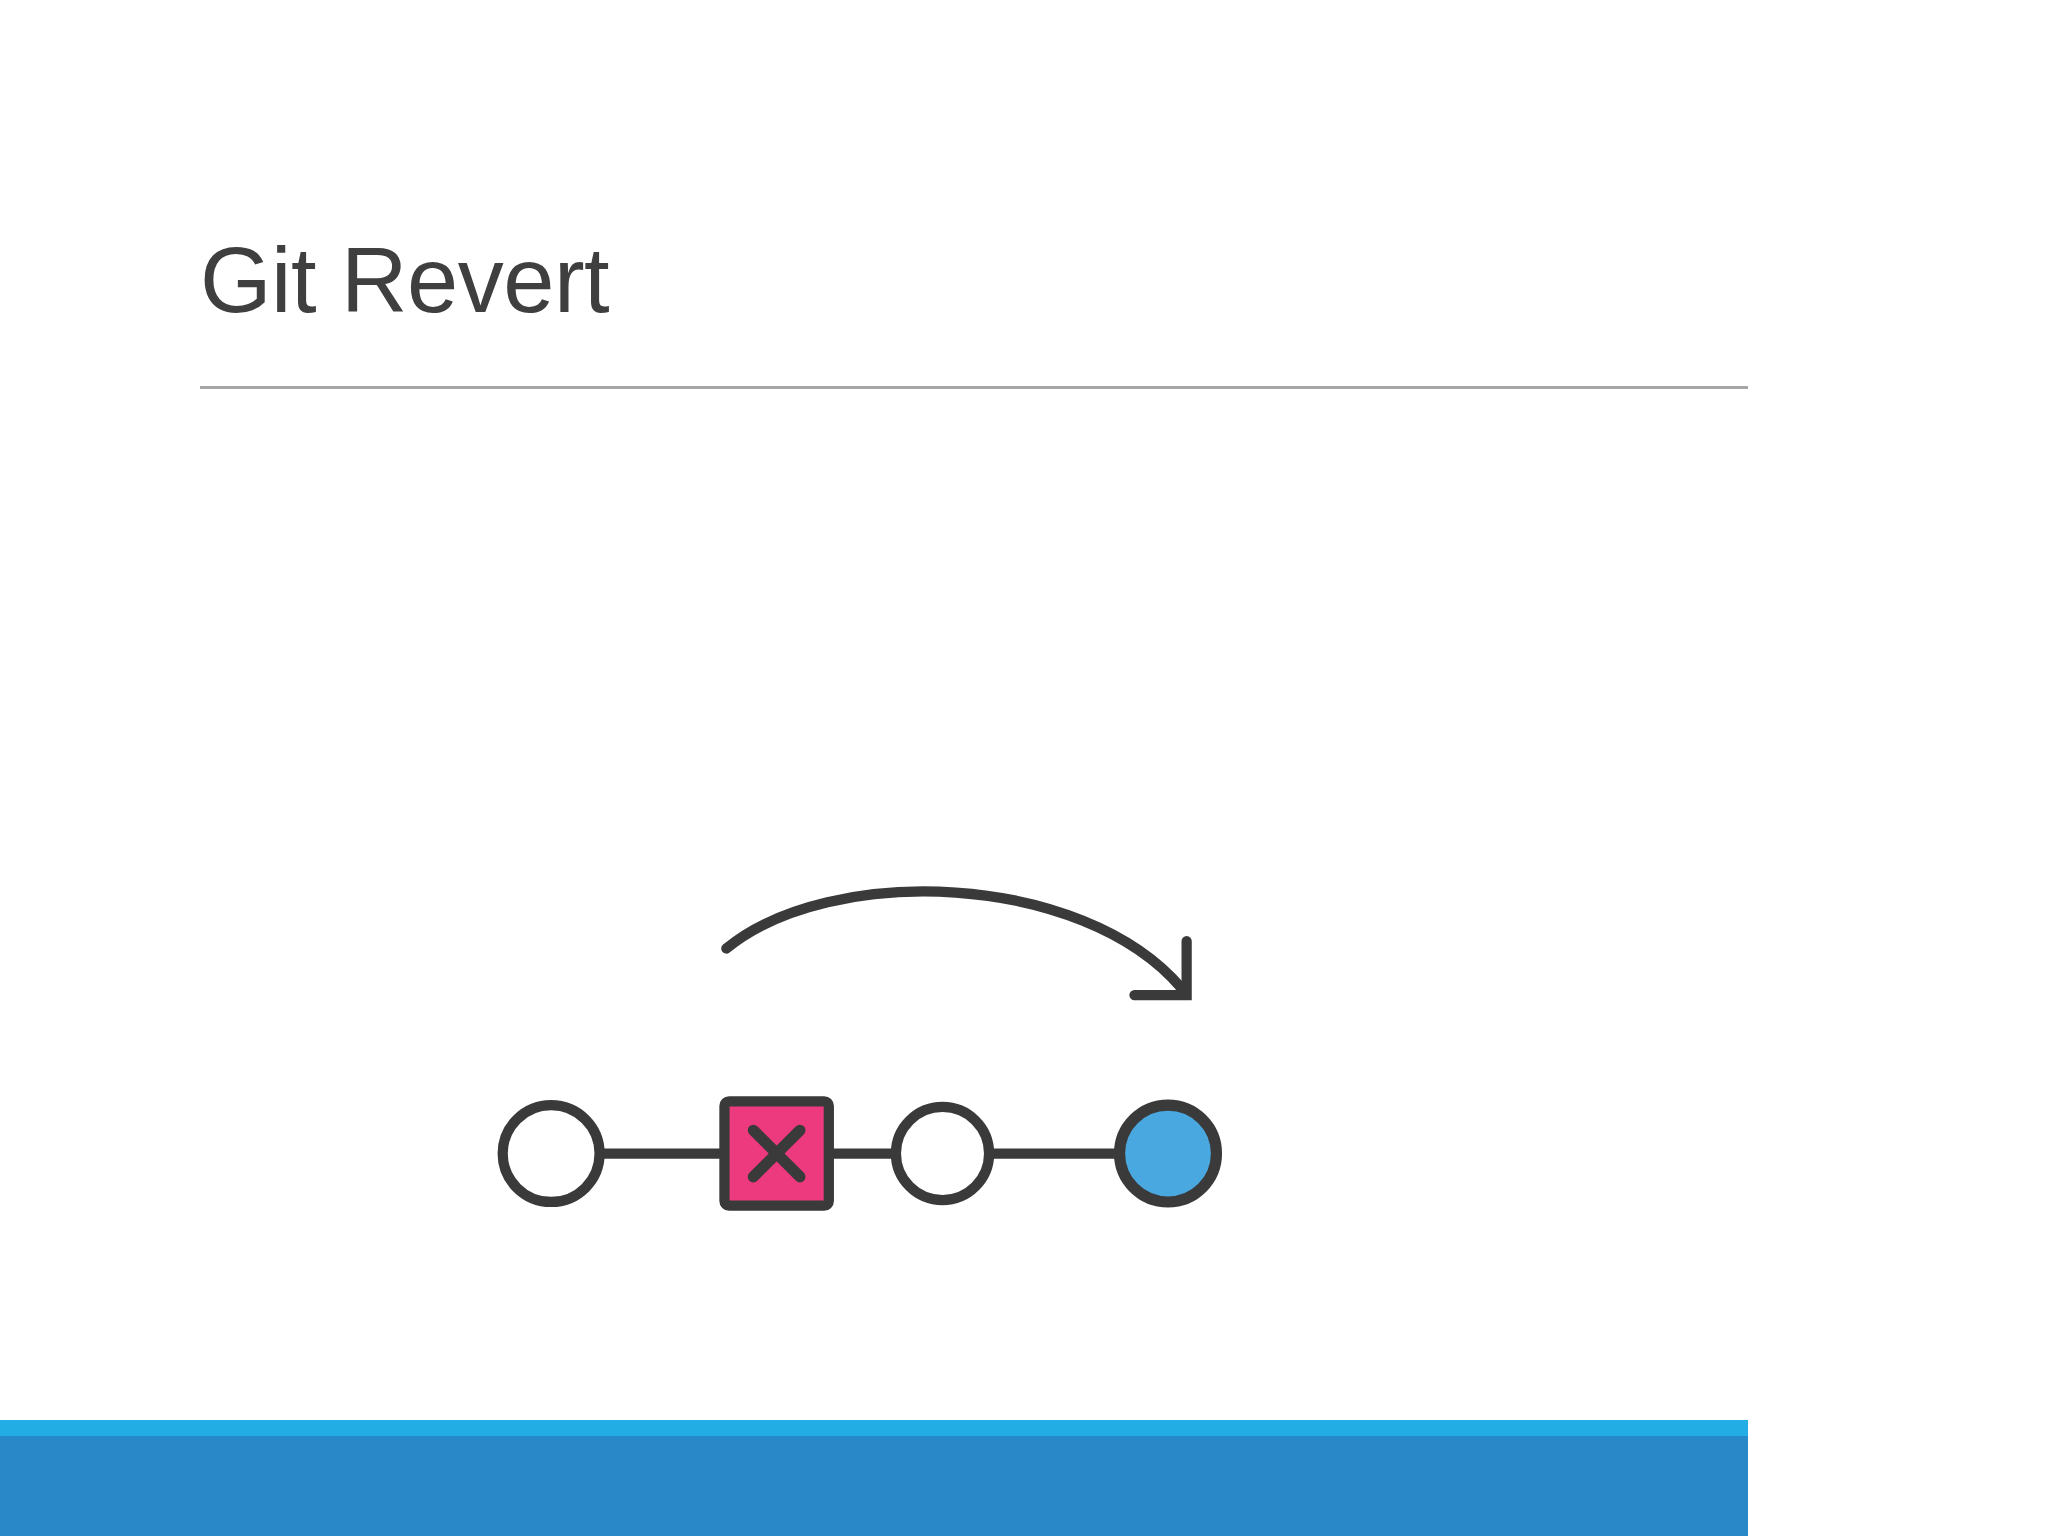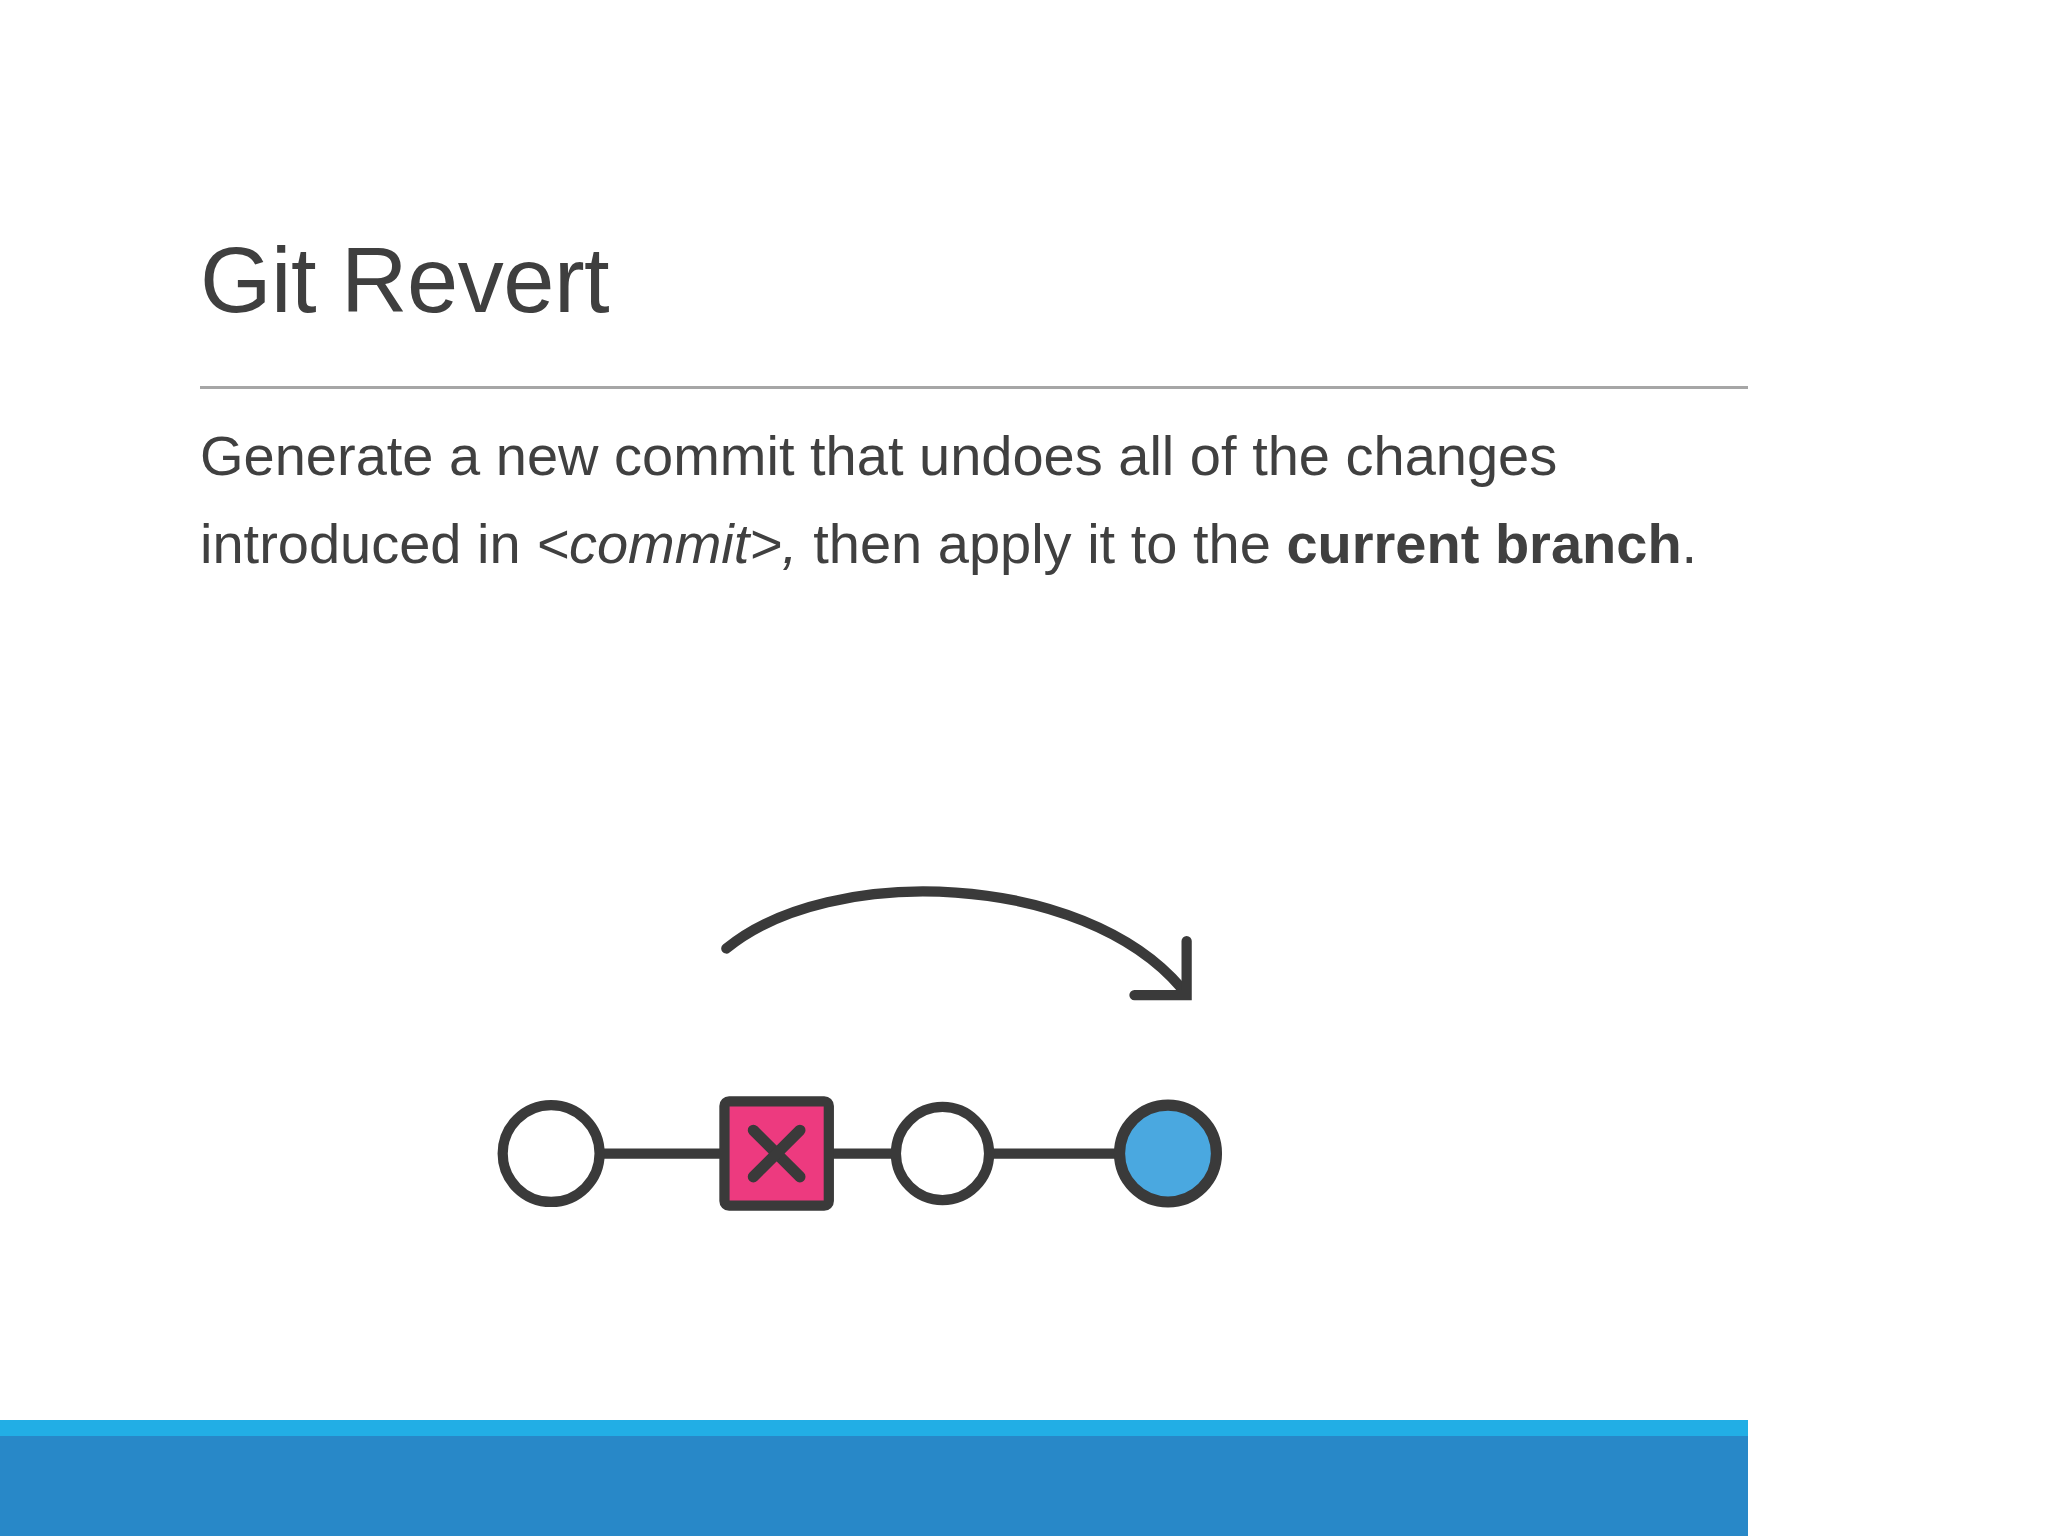--- a/index.html
+++ b/index.html
@@ -109,21 +109,20 @@
 <body>
 
 <div class="slide" style="background: rgb(255, 255, 255);">
 
   <div class="title">Git Revert</div>
 
   <div class="title-rule" style="background: rgb(166, 166, 166);"></div>
 
   <div class="body-block">
 
-    <p class="para para-1"><span>Generate a new commit that undoes all of the changes introduced in </span><span class="em">&lt;commit&gt;,</span><span> then apply it to the </span><span class="strong">current branch</span><span>.</span></p>
 
 
   </div>
 
   <div class="diagram">
     <svg viewBox="0 0 880 350" xmlns="http://www.w3.org/2000/svg" aria-hidden="true">
 
       <g stroke="#3a3a3a" stroke-width="11" stroke-linecap="butt">
         <line x1="178" y1="270" x2="316" y2="270"></line>
         <line x1="424" y1="270" x2="502" y2="270"></line>

